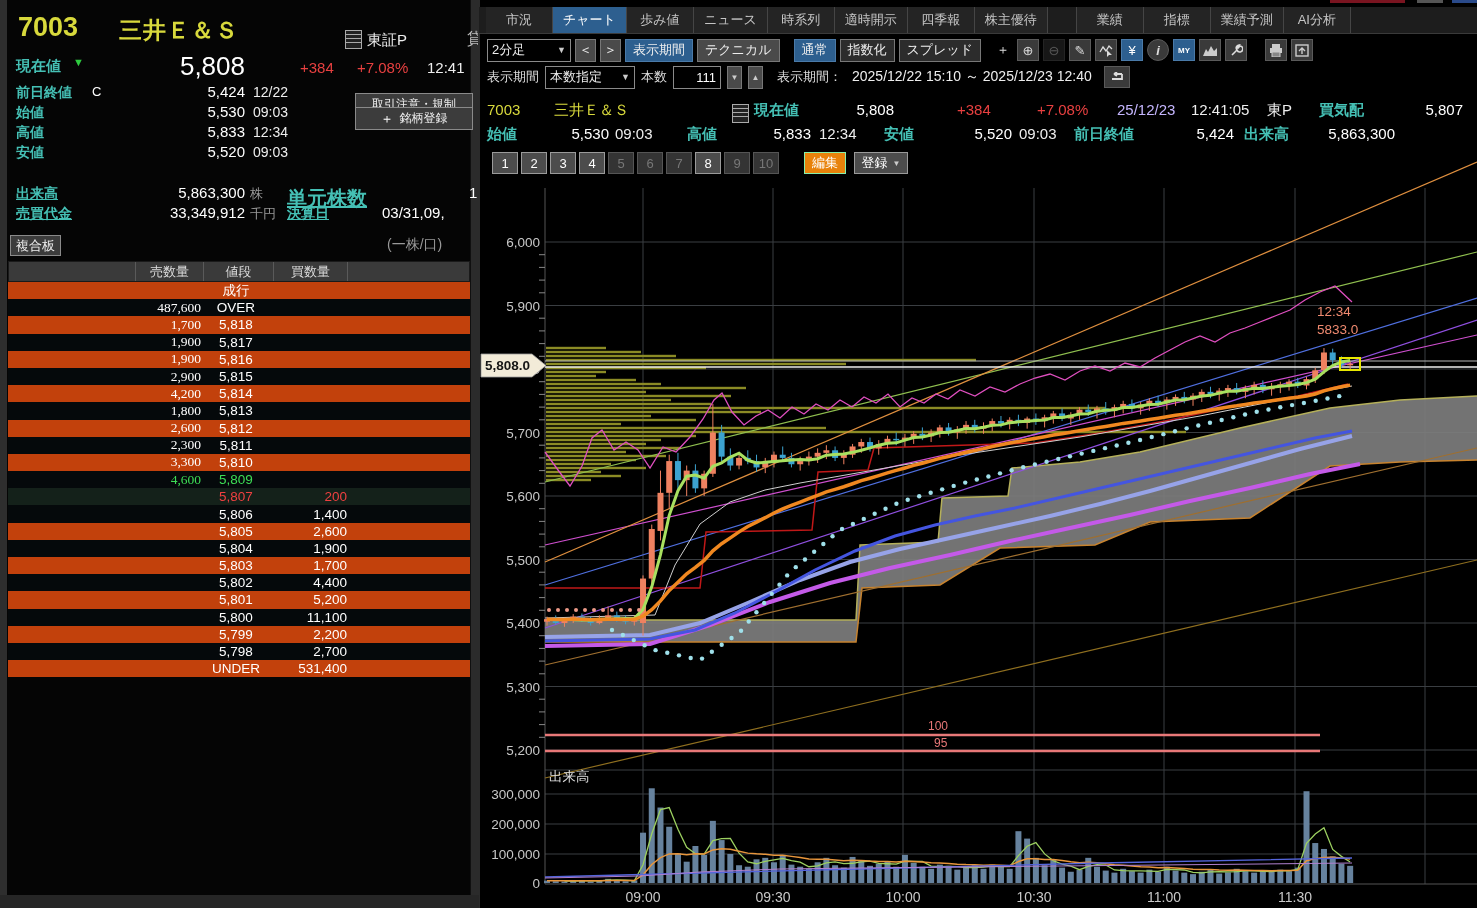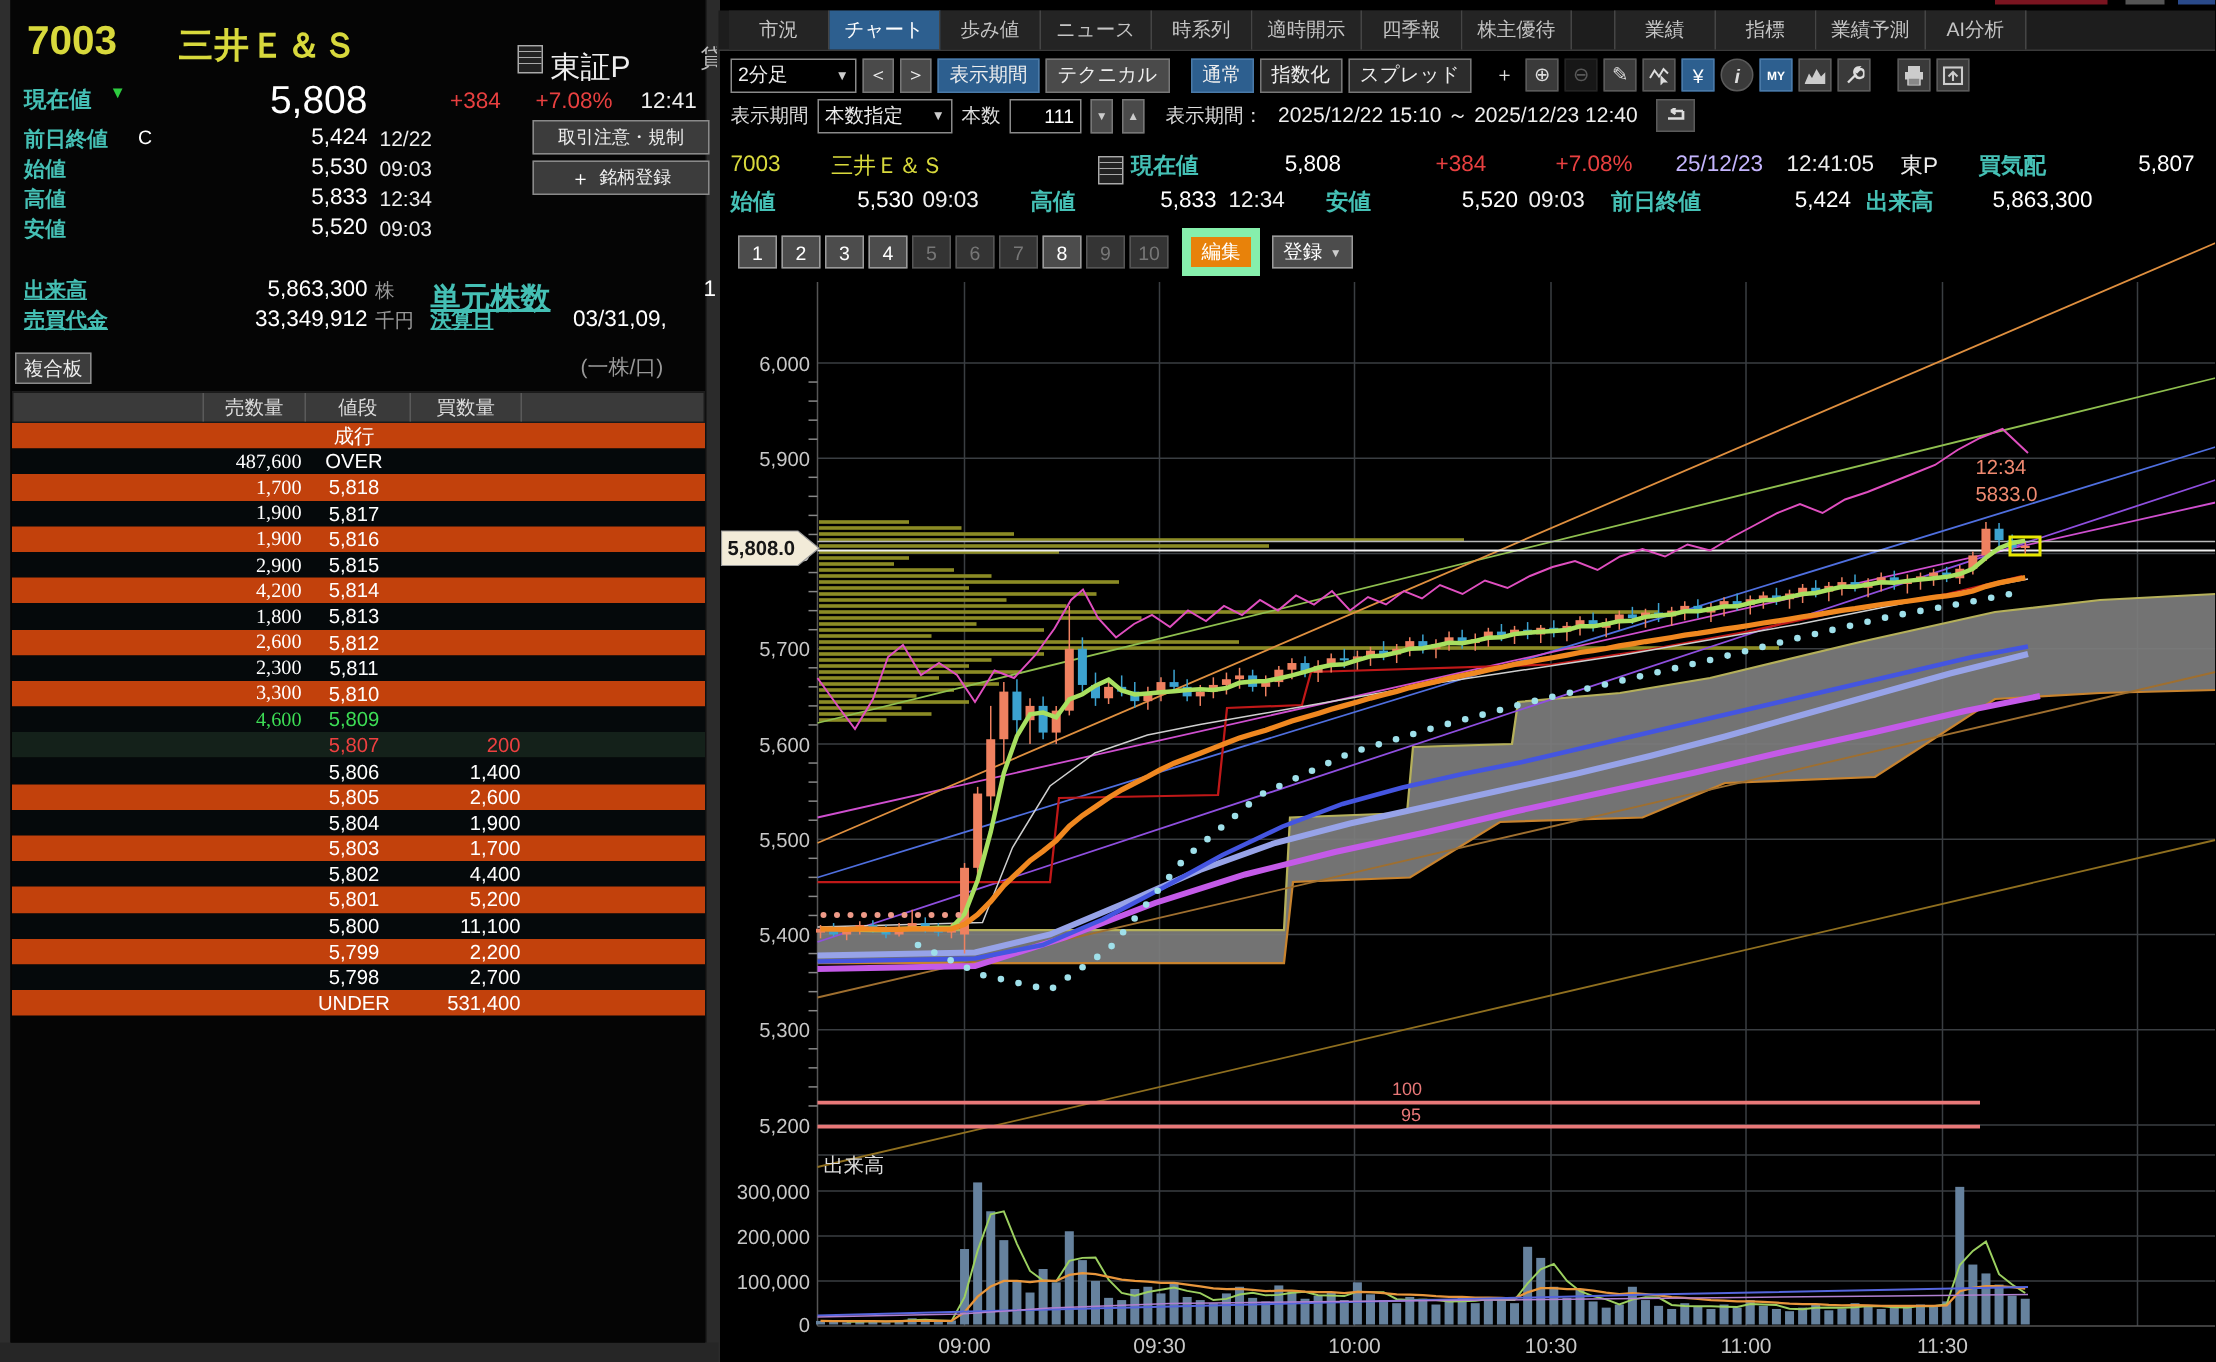--- a/index.html
+++ b/index.html
@@ -16,34 +16,34 @@
   
   .lp{left:7px;top:0;width:463px;height:895px;background:#050505;}
   .teal{color:#45c0b5;font-weight:bold;}
   .yellow{color:#d8d93c;}
   .red{color:#e84040;}
   .lbl-underline{text-decoration:underline;}
   .lp-code{left:11px;top:12px;font-size:27px;font-weight:bold;}
   .lp-name{left:112px;top:15px;font-size:23px;font-weight:bold;letter-spacing:1px;}
   .doc-ic{width:15px;height:17px;border:1px solid #aaa;background:linear-gradient(#222,#222 3px,#aaa 3px,#aaa 4px,#222 4px,#222 7px,#aaa 7px,#aaa 8px,#222 8px,#222 11px,#aaa 11px,#aaa 12px,#222 12px);}
   .lp-mkt-ic{left:338px;top:30px;}
-  .lp-mkt{left:360px;top:31px;font-size:20px;color:#eee;}
+  .lp-mkt{left:360px;top:31px;font-size:15px;color:#eee;}
   .lp-cut{left:460px;top:29px;width:11px;overflow:hidden;font-size:16px;color:#bbb;white-space:nowrap;}
   .lp-cur-lbl{left:9px;top:57px;font-size:15px;}
   .lp-cur-tri{left:66px;top:56px;font-size:11px;color:#2ecc40;}
   .lp-cur{left:110px;top:51px;width:128px;text-align:right;font-size:26px;color:#fff;}
   .lp-chg{left:293px;top:59px;font-size:15px;}
   .lp-pct{left:350px;top:59px;font-size:15px;}
   .lp-time{left:420px;top:59px;font-size:15px;color:#eee;}
   .row-lbl{font-size:14px;}
   .row-val{width:120px;text-align:right;font-size:15px;color:#fff;}
   .row-time{font-size:14px;color:#eee;}
   .lp-btn{background:#3c3c3c;border:1px solid #8a8a8a;color:#eee;font-size:12px;
           display:flex;align-items:center;justify-content:center;cursor:pointer;}
-  .btn-notice{left:348px;top:80px;width:116px;height:21px;}
+  .btn-notice{left:348px;top:93px;width:116px;height:21px;}
   .btn-reg{left:348px;top:107px;width:116px;height:21px;gap:6px;}
   .plus-box{font-size:13px;color:#fff;}
   .lp-vol-lbl{left:9px;top:185px;font-size:14px;}
   .lp-vol{left:118px;top:184px;width:120px;text-align:right;font-size:15px;color:#fff;}
   .lp-vol-unit{left:243px;top:185px;font-size:13px;color:#999;}
   .lp-unit-lbl{left:280px;top:185px;font-size:20px;}
   .lp-unit-val{left:462px;top:184px;font-size:15px;color:#fff;}
   .lp-turn-lbl{left:9px;top:205px;font-size:14px;}
   .lp-turn{left:108px;top:204px;width:130px;text-align:right;font-size:15px;color:#fff;}
   .lp-turn-unit{left:243px;top:205px;font-size:13px;color:#999;}
@@ -84,21 +84,21 @@
   .num-input{background:#000;border:1px solid #8a8a8a;color:#fff;width:42px;height:21px;display:flex;align-items:center;justify-content:flex-end;padding-right:4px;font-size:13px;}
   .spin{width:13px;height:21px;background:#4a4a4a;border:1px solid #777;color:#ccc;font-size:8px;display:flex;align-items:center;justify-content:center;cursor:pointer;}
   .range-txt{color:#eee;font-size:14px;margin-left:4px;}
   .undo-btn{width:24px;height:20px;background:#3a3a3a;border:1px solid #5a5a5a;display:flex;align-items:center;justify-content:center;cursor:pointer;margin-left:6px;}
   .inforow{position:absolute;left:0;top:99px;width:998px;height:22px;font-size:15px;}
   .inforow2{position:absolute;left:0;top:123px;width:998px;height:22px;font-size:15px;}
   .inforow span,.inforow2 span{position:absolute;top:2px;white-space:nowrap;}
   .numbtns{position:absolute;left:13px;top:152px;display:flex;gap:3px;align-items:center;}
   .nb{width:24px;height:20px;background:#4c4c4c;border:1px solid #9a9a9a;color:#fff;font-size:13px;display:flex;align-items:center;justify-content:center;cursor:pointer;}
   .nb.dim{background:#343434;border-color:#555;color:#777;}
-  .nb-edit{width:40px;height:20px;background:#e8820a;border:6px solid #86efac;color:#fff;font-size:13px;display:flex;align-items:center;justify-content:center;margin-left:6px;cursor:pointer;}
+  .nb-edit{width:40px;height:20px;background:#e8820a;border:1px solid #86efac;color:#fff;font-size:13px;display:flex;align-items:center;justify-content:center;margin-left:22px;cursor:pointer;}
   .nb-reg{width:52px;height:20px;background:#4c4c4c;border:1px solid #9a9a9a;color:#fff;font-size:13px;display:flex;align-items:center;justify-content:center;gap:5px;margin-left:5px;cursor:pointer;}
   .nb-reg .car{font-size:8px;color:#ccc;}
   #chart-svg{position:absolute;left:480px;top:0;width:997px;height:908px;}
   text{font-family:"Liberation Sans","DejaVu Sans",sans-serif;}
 </style>
 </head>
 <body>
 
 <div id="app">
 

